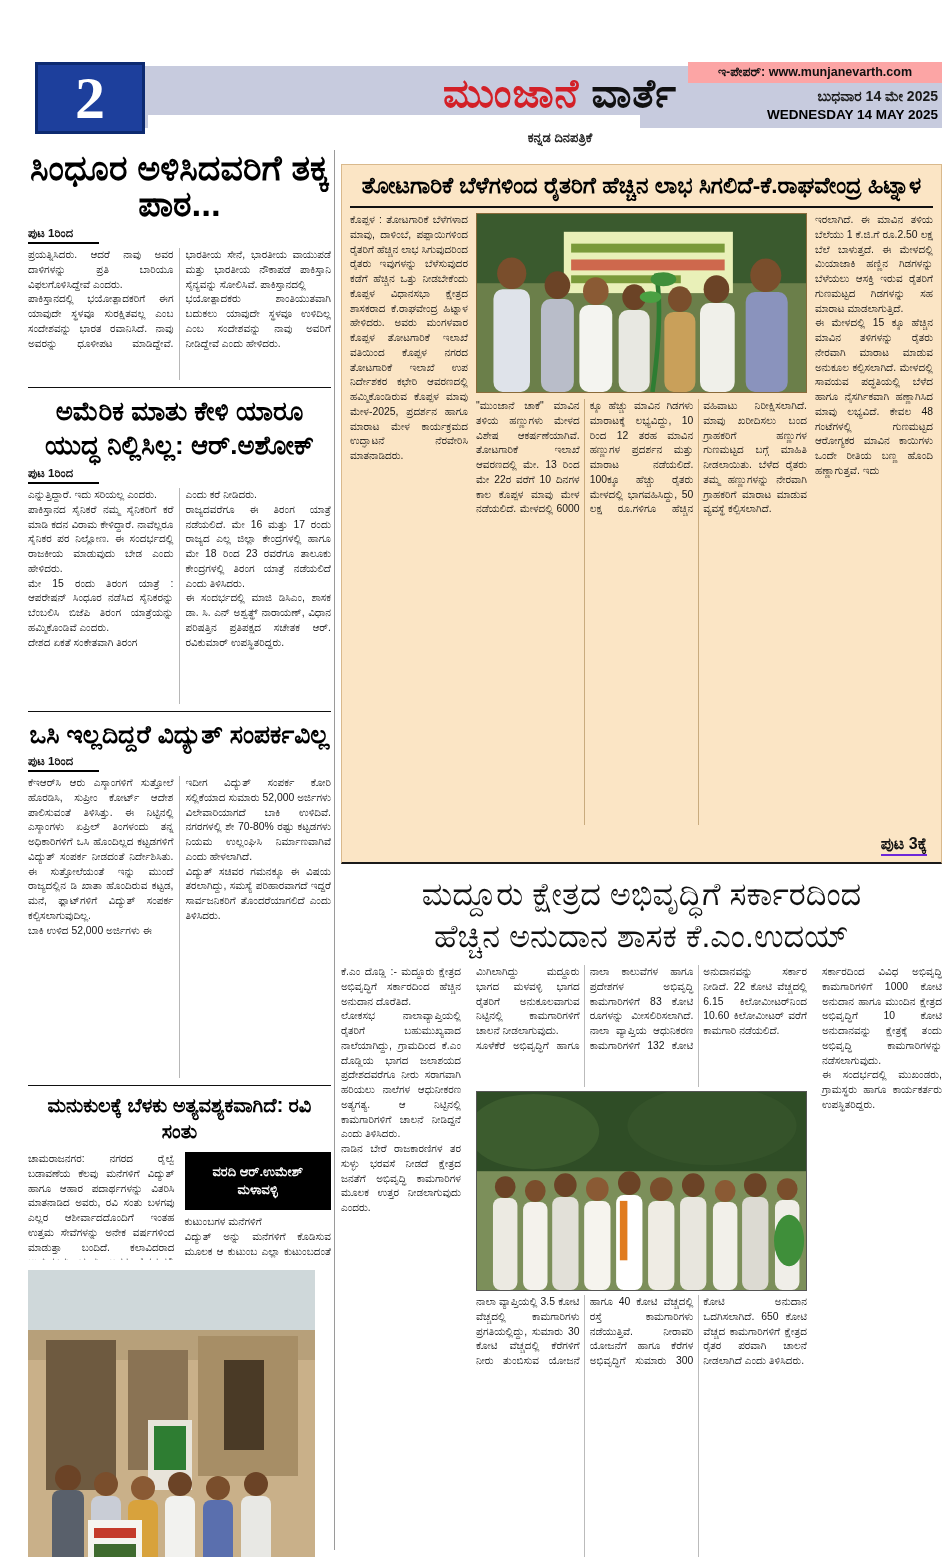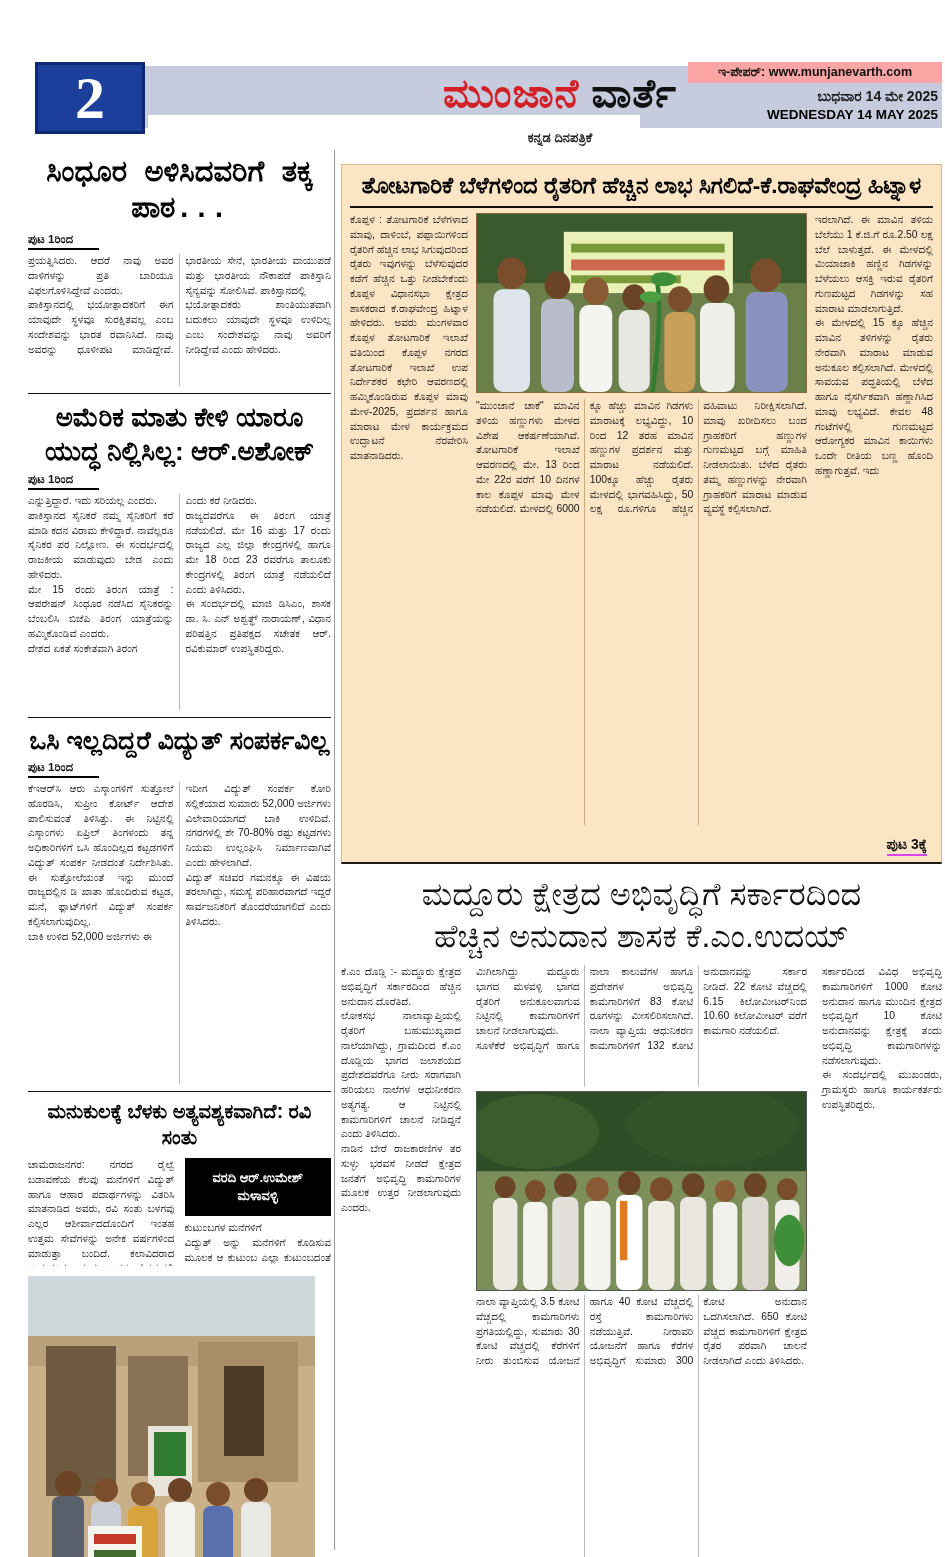--- a/index.html
+++ b/index.html
@@ -32,21 +32,21 @@
   .rightcol { position:absolute; left:341px; top:164px; width:601px; height:1409px; overflow:hidden; }
 
   .hl { font-weight:bold; color:#000; text-align:center; font-family:"Liberation Sans", sans-serif; }
   .cont { display:inline-block; font-weight:bold; font-size:11.5px; border-bottom:2px solid #000;
           padding:1px 26px 2px 0; margin:4px 0 4px 0; }
   .body { font-size:10.4px; line-height:1.42; text-align:justify; white-space:pre-line; color:#151515; }
   .cols2 { column-count:2; column-gap:12px; column-rule:1px solid #b7b7b7; overflow:hidden; }
   .sep { border-top:1.5px solid #111; margin:7px 0 6px 0; }
 
   
-  .hl-a1 { font-size:29px; line-height:36px; margin-top:8px;font-family:Liberation Mono, monospace; }
+  .hl-a1 { font-size:35px; line-height:36px; margin-top:2px; }
   .hl-a2 { font-size:26px; line-height:34px; margin-top:4px; }
   .hl-a3 { font-size:25px; line-height:32px; margin-top:4px; }
   .hl-a4 { font-size:19.5px; line-height:26px; margin:6px 0 8px 0; }
   .a1-body { height:132px; }
   .a2-body { height:216px; }
   .a3-body { height:302px; }
   .a4-grid { display:grid; grid-template-columns:1fr 1fr; gap:10px; height:108px; overflow:hidden; }
   .byline-box { background:#000; color:#fff; font-weight:bold; font-size:13px; line-height:18px;
                 text-align:center; padding:11px 4px; margin-bottom:5px; white-space:pre-line; }
 
@@ -57,22 +57,22 @@
 
   
   .peach { position:relative; width:601px; height:700px; background:#fbe5c5;
            border:1px solid #d9b98c; border-bottom:2px solid #1a1a1a; padding:6px 8px 20px 8px; }
   .hl-main { font-size:22.5px; line-height:30px; border-bottom:2px solid #111; padding-bottom:5px; margin-bottom:5px; }
   .peach-cols { display:flex; gap:8px; height:612px; overflow:hidden; }
   .pcol { width:118px; flex:0 0 auto; }
   .pmid { flex:1 1 auto; display:flex; flex-direction:column; }
   .pmid .photo { width:100%; height:180px; border:1px solid #8a6a3a; }
   .pmid-txt { flex:1; margin-top:6px; column-count:3; column-gap:10px; column-rule:1px solid #c9ab7e; overflow:hidden; }
-  .cont-to { position:absolute; right:14px; bottom:6px; font-weight:bold; font-size:14px;
-             border-bottom:2px solid #d946ef; padding-bottom:1px; }
+  .cont-to { position:absolute; right:14px; bottom:6px; font-weight:bold; font-size:16px;
+             border-bottom:2px solid #6d28d9; padding-bottom:1px; }
 
   
   .maddur { position:relative; margin-top:9px; }
   .hl-m { font-size:32px; line-height:42px; font-weight:normal; text-align:center; }
   .m-cols { display:flex; gap:15px; margin-top:8px; height:600px; overflow:hidden; }
   .mcol { width:120px; flex:0 0 auto; }
   .mmid { flex:1 1 auto; display:flex; flex-direction:column; }
   .mmid-top { height:122px; column-count:3; column-gap:10px; column-rule:1px solid #bbb; overflow:hidden; }
   .mmid .photo { width:100%; height:200px; border:1px solid #555; margin:4px 0; }
   .mmid-bot { flex:1; column-count:3; column-gap:10px; column-rule:1px solid #bbb; overflow:hidden; }

